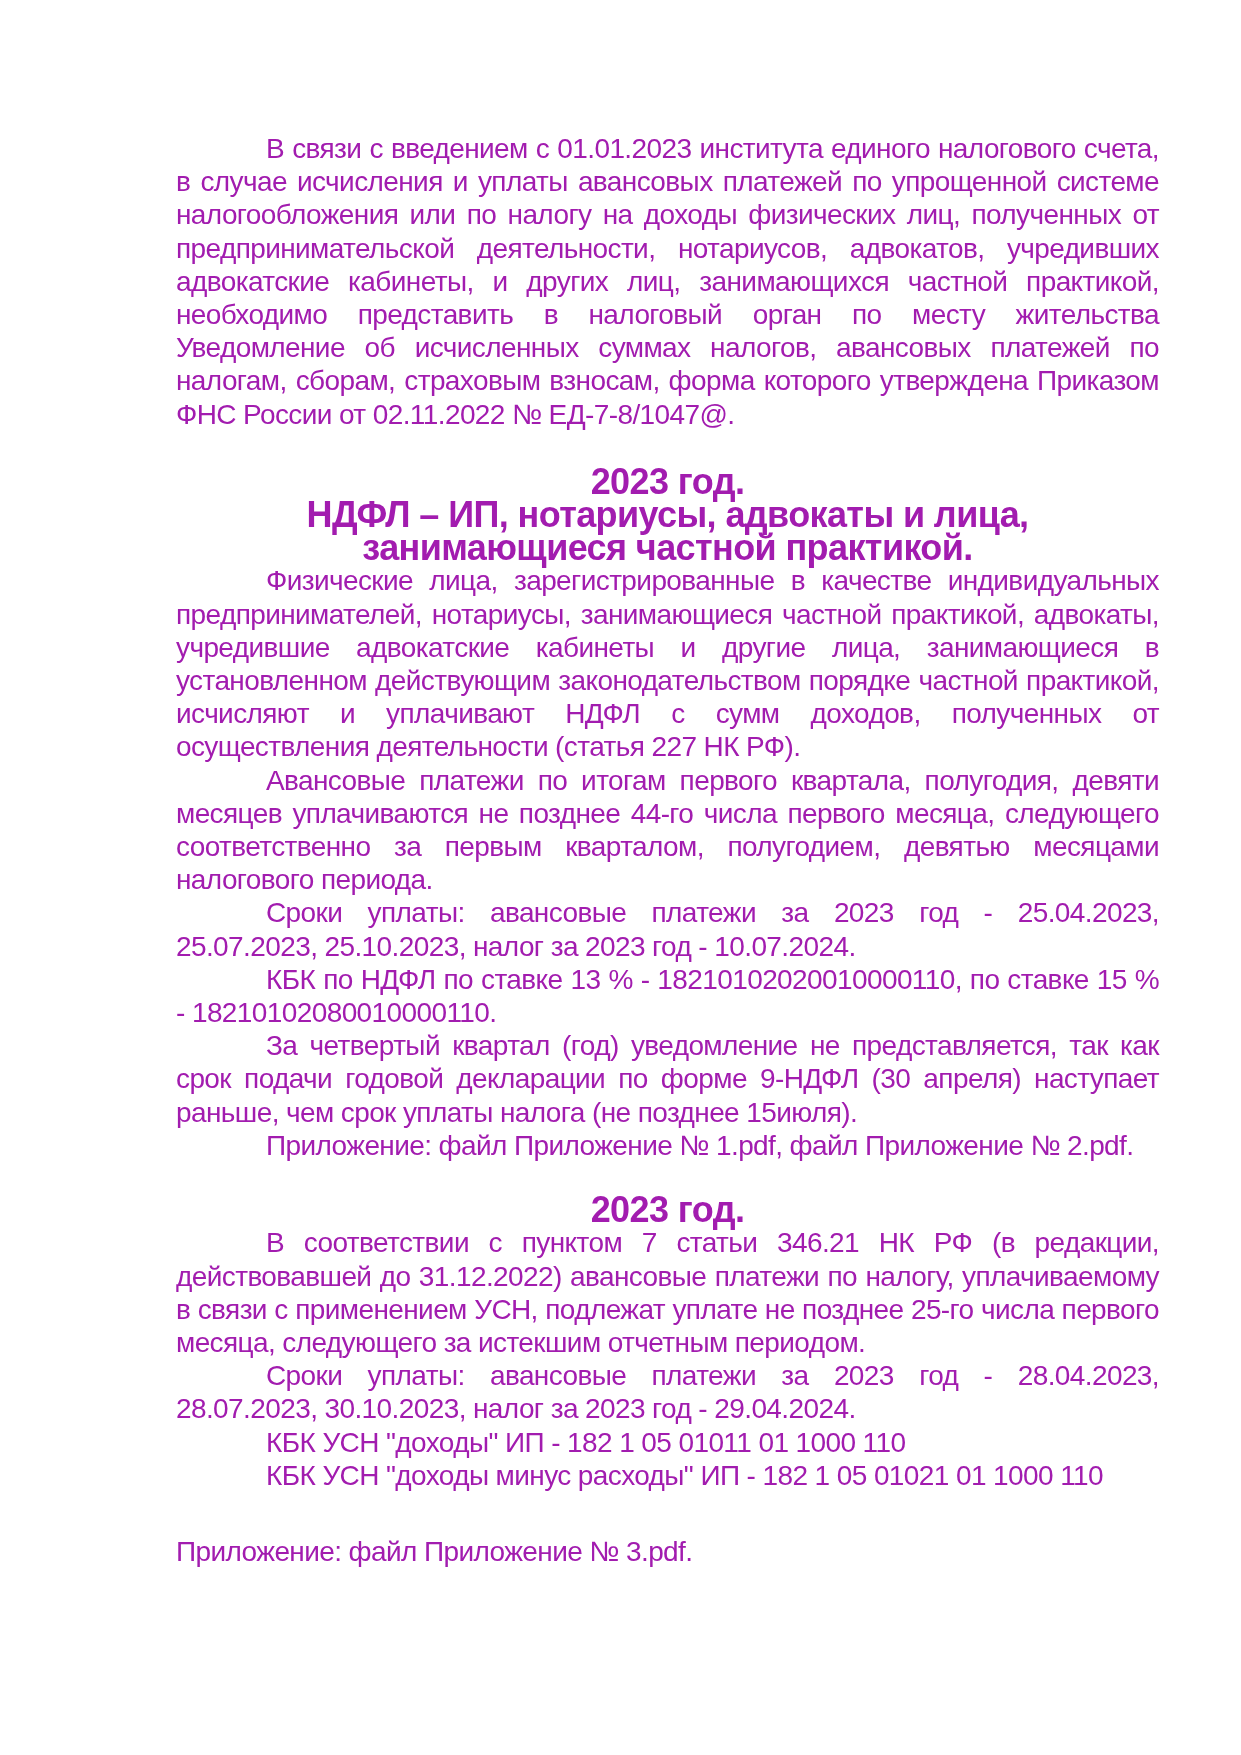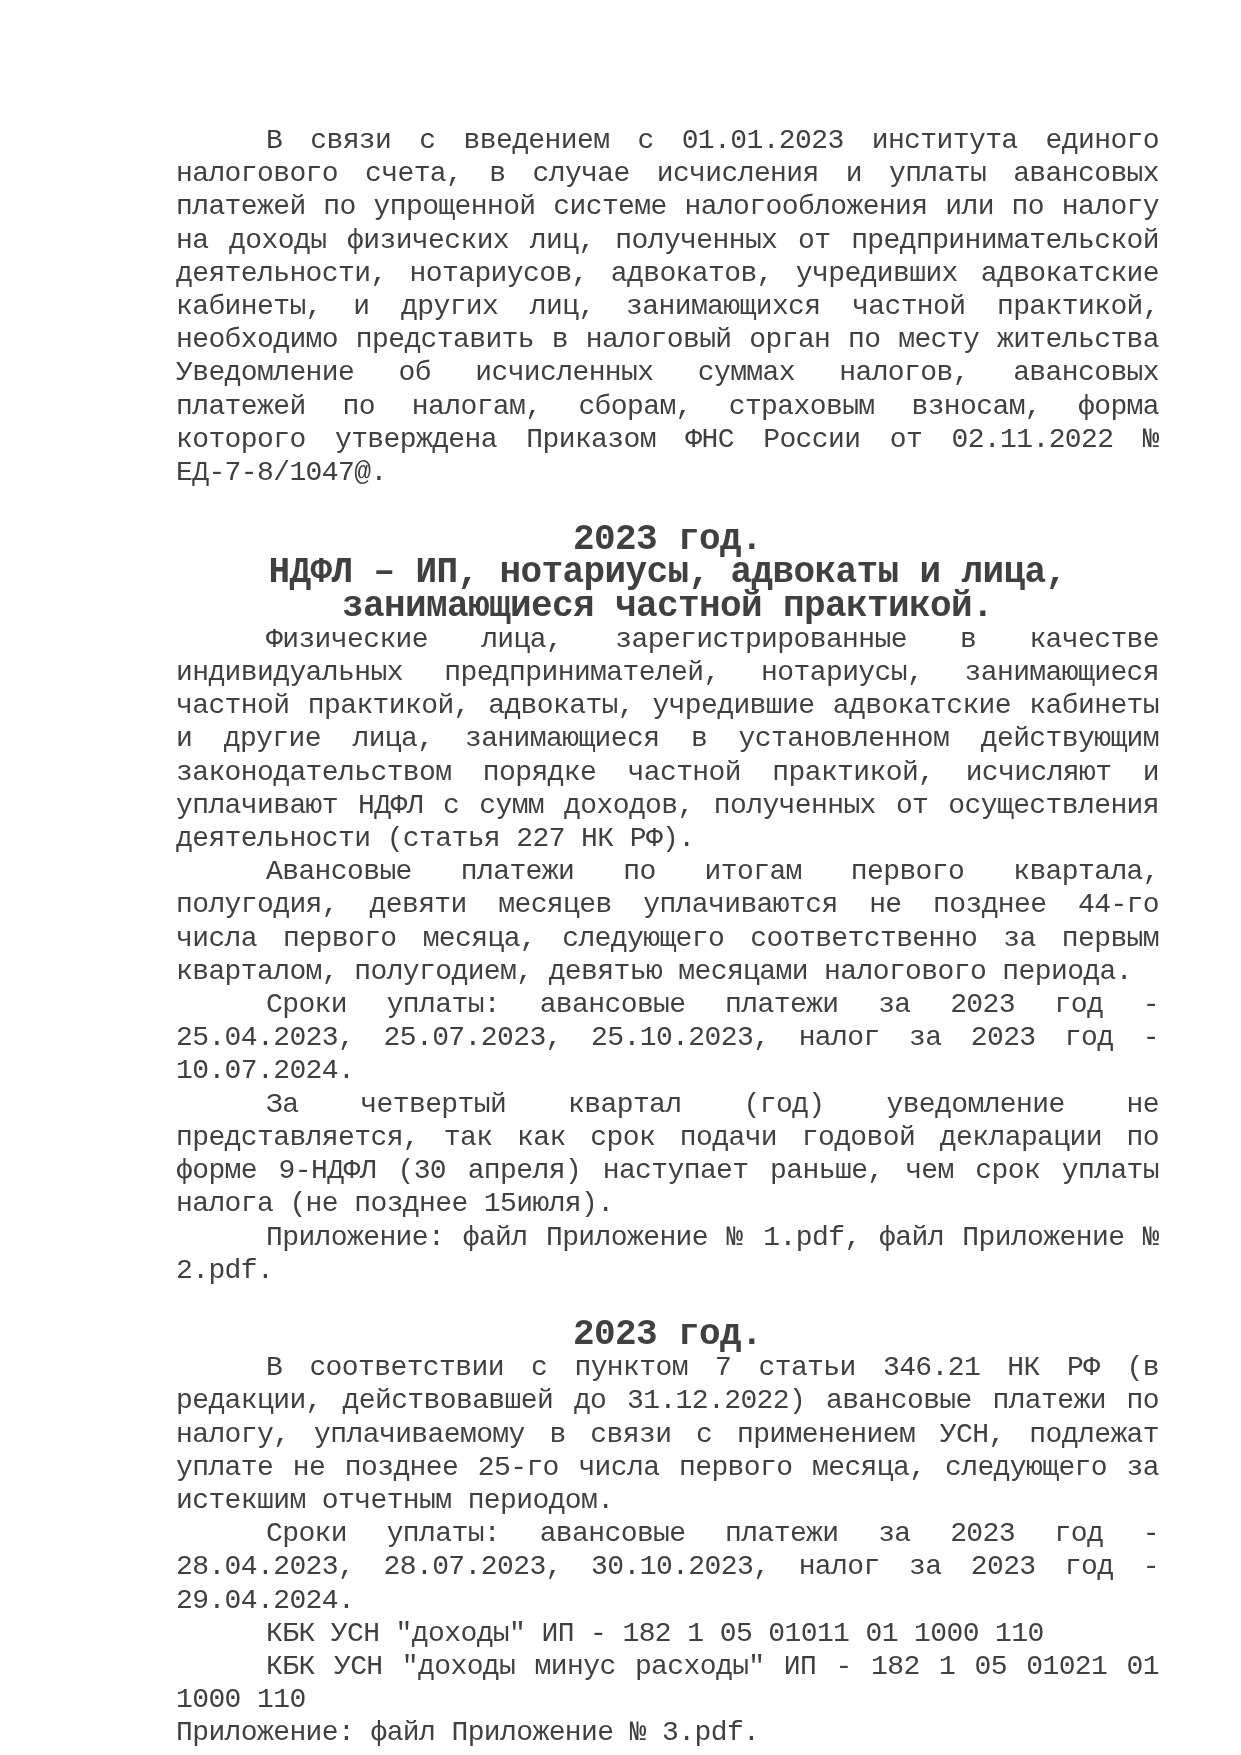--- a/index.html
+++ b/index.html
@@ -1,44 +1,45 @@
 <!DOCTYPE html>
 <html><head>
 <meta charset="utf-8">
 <style>
   html, body { margin: 0; padding: 0; background: #ffffff; }
   body { width: 1241px; height: 1755px; overflow: hidden; position: relative; }
   .page {
-    position: absolute; left: 176px; top: 124px; width: 983px;
-    font-family: Liberation Mono, monospace; font-size: 28px; line-height: 33.2px;
-    color: #404040; letter-spacing: -0.6px;
+    position: absolute; left: 176px; top: 132px; width: 983px;
+    font-family: Liberation Sans, sans-serif; font-size: 28px; line-height: 33.2px;
+    color: #a21caf; letter-spacing: -0.6px;
   }
   p { margin: 0; text-align: justify; text-align-last: left; }
   p.ind { text-indent: 90px; }
-  p.noind { text-indent: 0; }
+  p.noind { text-indent: 0; margin-top: 43px; }
   h2 { margin: 0; font-size: 36px; font-weight: bold; text-align: center; line-height: 33.2px; }
   .gap1 { height: 34px; }
   .gap2 { height: 31px; }
 </style>
 </head>
 <body>
 
 <div class="page">
   <section>
     <p class="ind">В связи с введением с 01.01.2023 института единого налогового счета, в случае исчисления и уплаты авансовых платежей по упрощенной системе налогообложения или по налогу на доходы физических лиц, полученных от предпринимательской деятельности, нотариусов, адвокатов, учредивших адвокатские кабинеты, и других лиц, занимающихся частной практикой, необходимо представить в налоговый орган по месту жительства Уведомление об исчисленных суммах налогов, авансовых платежей по налогам, сборам, страховым взносам, форма которого утверждена Приказом ФНС России от 02.11.2022 № ЕД-7-8/1047@.</p>
   </section>
 
   <div class="gap1"></div>
 
   <section>
     <h2>2023 год.</h2>
     <h2 style="padding:0 30px;">НДФЛ – ИП, нотариусы, адвокаты и лица, занимающиеся частной практикой.</h2>
     <p class="ind">Физические лица, зарегистрированные в качестве индивидуальных предпринимателей, нотариусы, занимающиеся частной практикой, адвокаты, учредившие адвокатские кабинеты и другие лица, занимающиеся в установленном действующим законодательством порядке частной практикой, исчисляют и уплачивают НДФЛ с сумм доходов, полученных от осуществления деятельности (статья 227 НК РФ).</p>
     <p class="ind">Авансовые платежи по итогам первого квартала, полугодия, девяти месяцев уплачиваются не позднее 44-го числа первого месяца, следующего соответственно за первым кварталом, полугодием, девятью месяцами налогового периода.</p>
     <p class="ind">Сроки уплаты: авансовые платежи за 2023 год - 25.04.2023, 25.07.2023, 25.10.2023, налог за 2023 год - 10.07.2024.</p>
+    <p class="ind">КБК по НДФЛ по ставке 13 % - 18210102020010000110, по ставке 15 % - 18210102080010000110.</p>
     <p class="ind">За четвертый квартал (год) уведомление не представляется, так как срок подачи годовой декларации по форме 9-НДФЛ (30 апреля) наступает раньше, чем срок уплаты налога (не позднее 15июля).</p>
     <p class="ind">Приложение: файл Приложение № 1.pdf, файл Приложение № 2.pdf.</p>
   </section>
 
   <div class="gap2"></div>
 
   <section>
     <h2>2023 год.</h2>
     <p class="ind">В соответствии с пунктом 7 статьи 346.21 НК РФ (в редакции, действовавшей до 31.12.2022) авансовые платежи по налогу, уплачиваемому в связи с применением УСН, подлежат уплате не позднее 25-го числа первого месяца, следующего за истекшим отчетным периодом.</p>
     <p class="ind">Сроки уплаты: авансовые платежи за 2023 год - 28.04.2023, 28.07.2023, 30.10.2023, налог за 2023 год - 29.04.2024.</p>

